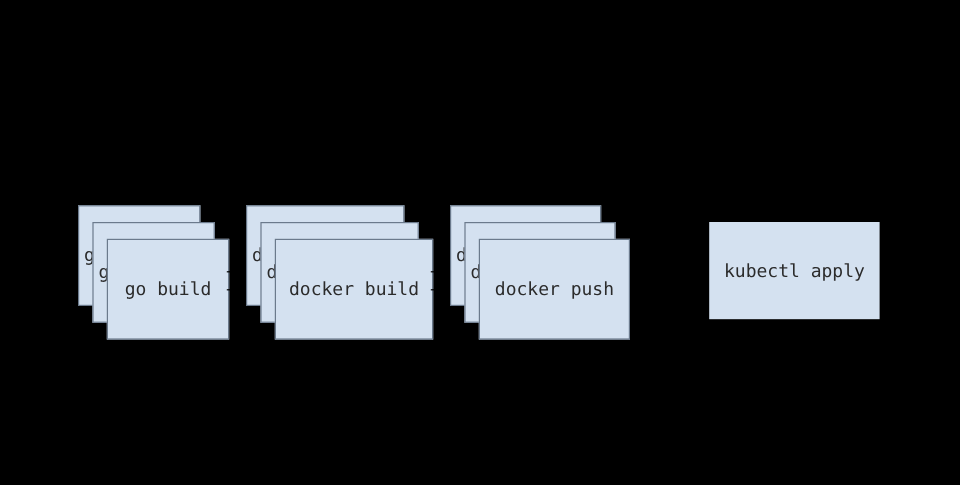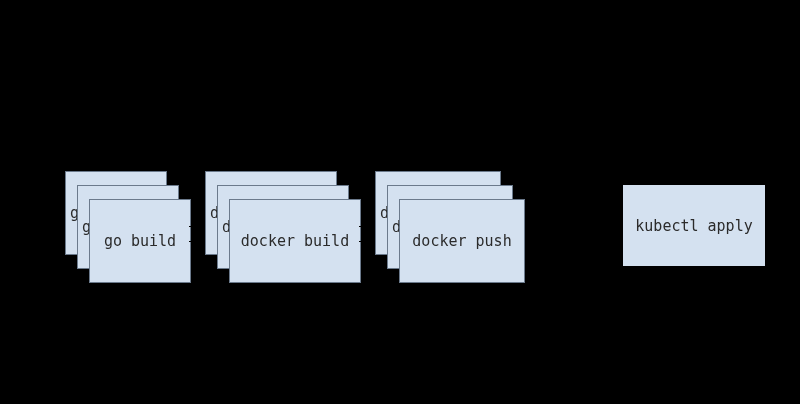--- a/index.html
+++ b/index.html
@@ -31,21 +31,20 @@
   .card {
     position: absolute;
     background: #d4e1f0;
     border: 1px solid #6b7a8c;
     box-sizing: border-box;
     overflow: hidden;
   }
 
   .card.noborder {
     border: none;
-    margin-left: 32px;
   }
 
   .card-label {
     position: absolute;
     left: 12px;
     top: 50%;
     transform: translateY(-50%);
     white-space: pre;
     font-family: "DejaVu Sans Mono", "Liberation Mono", monospace;
     font-size: 15px;

